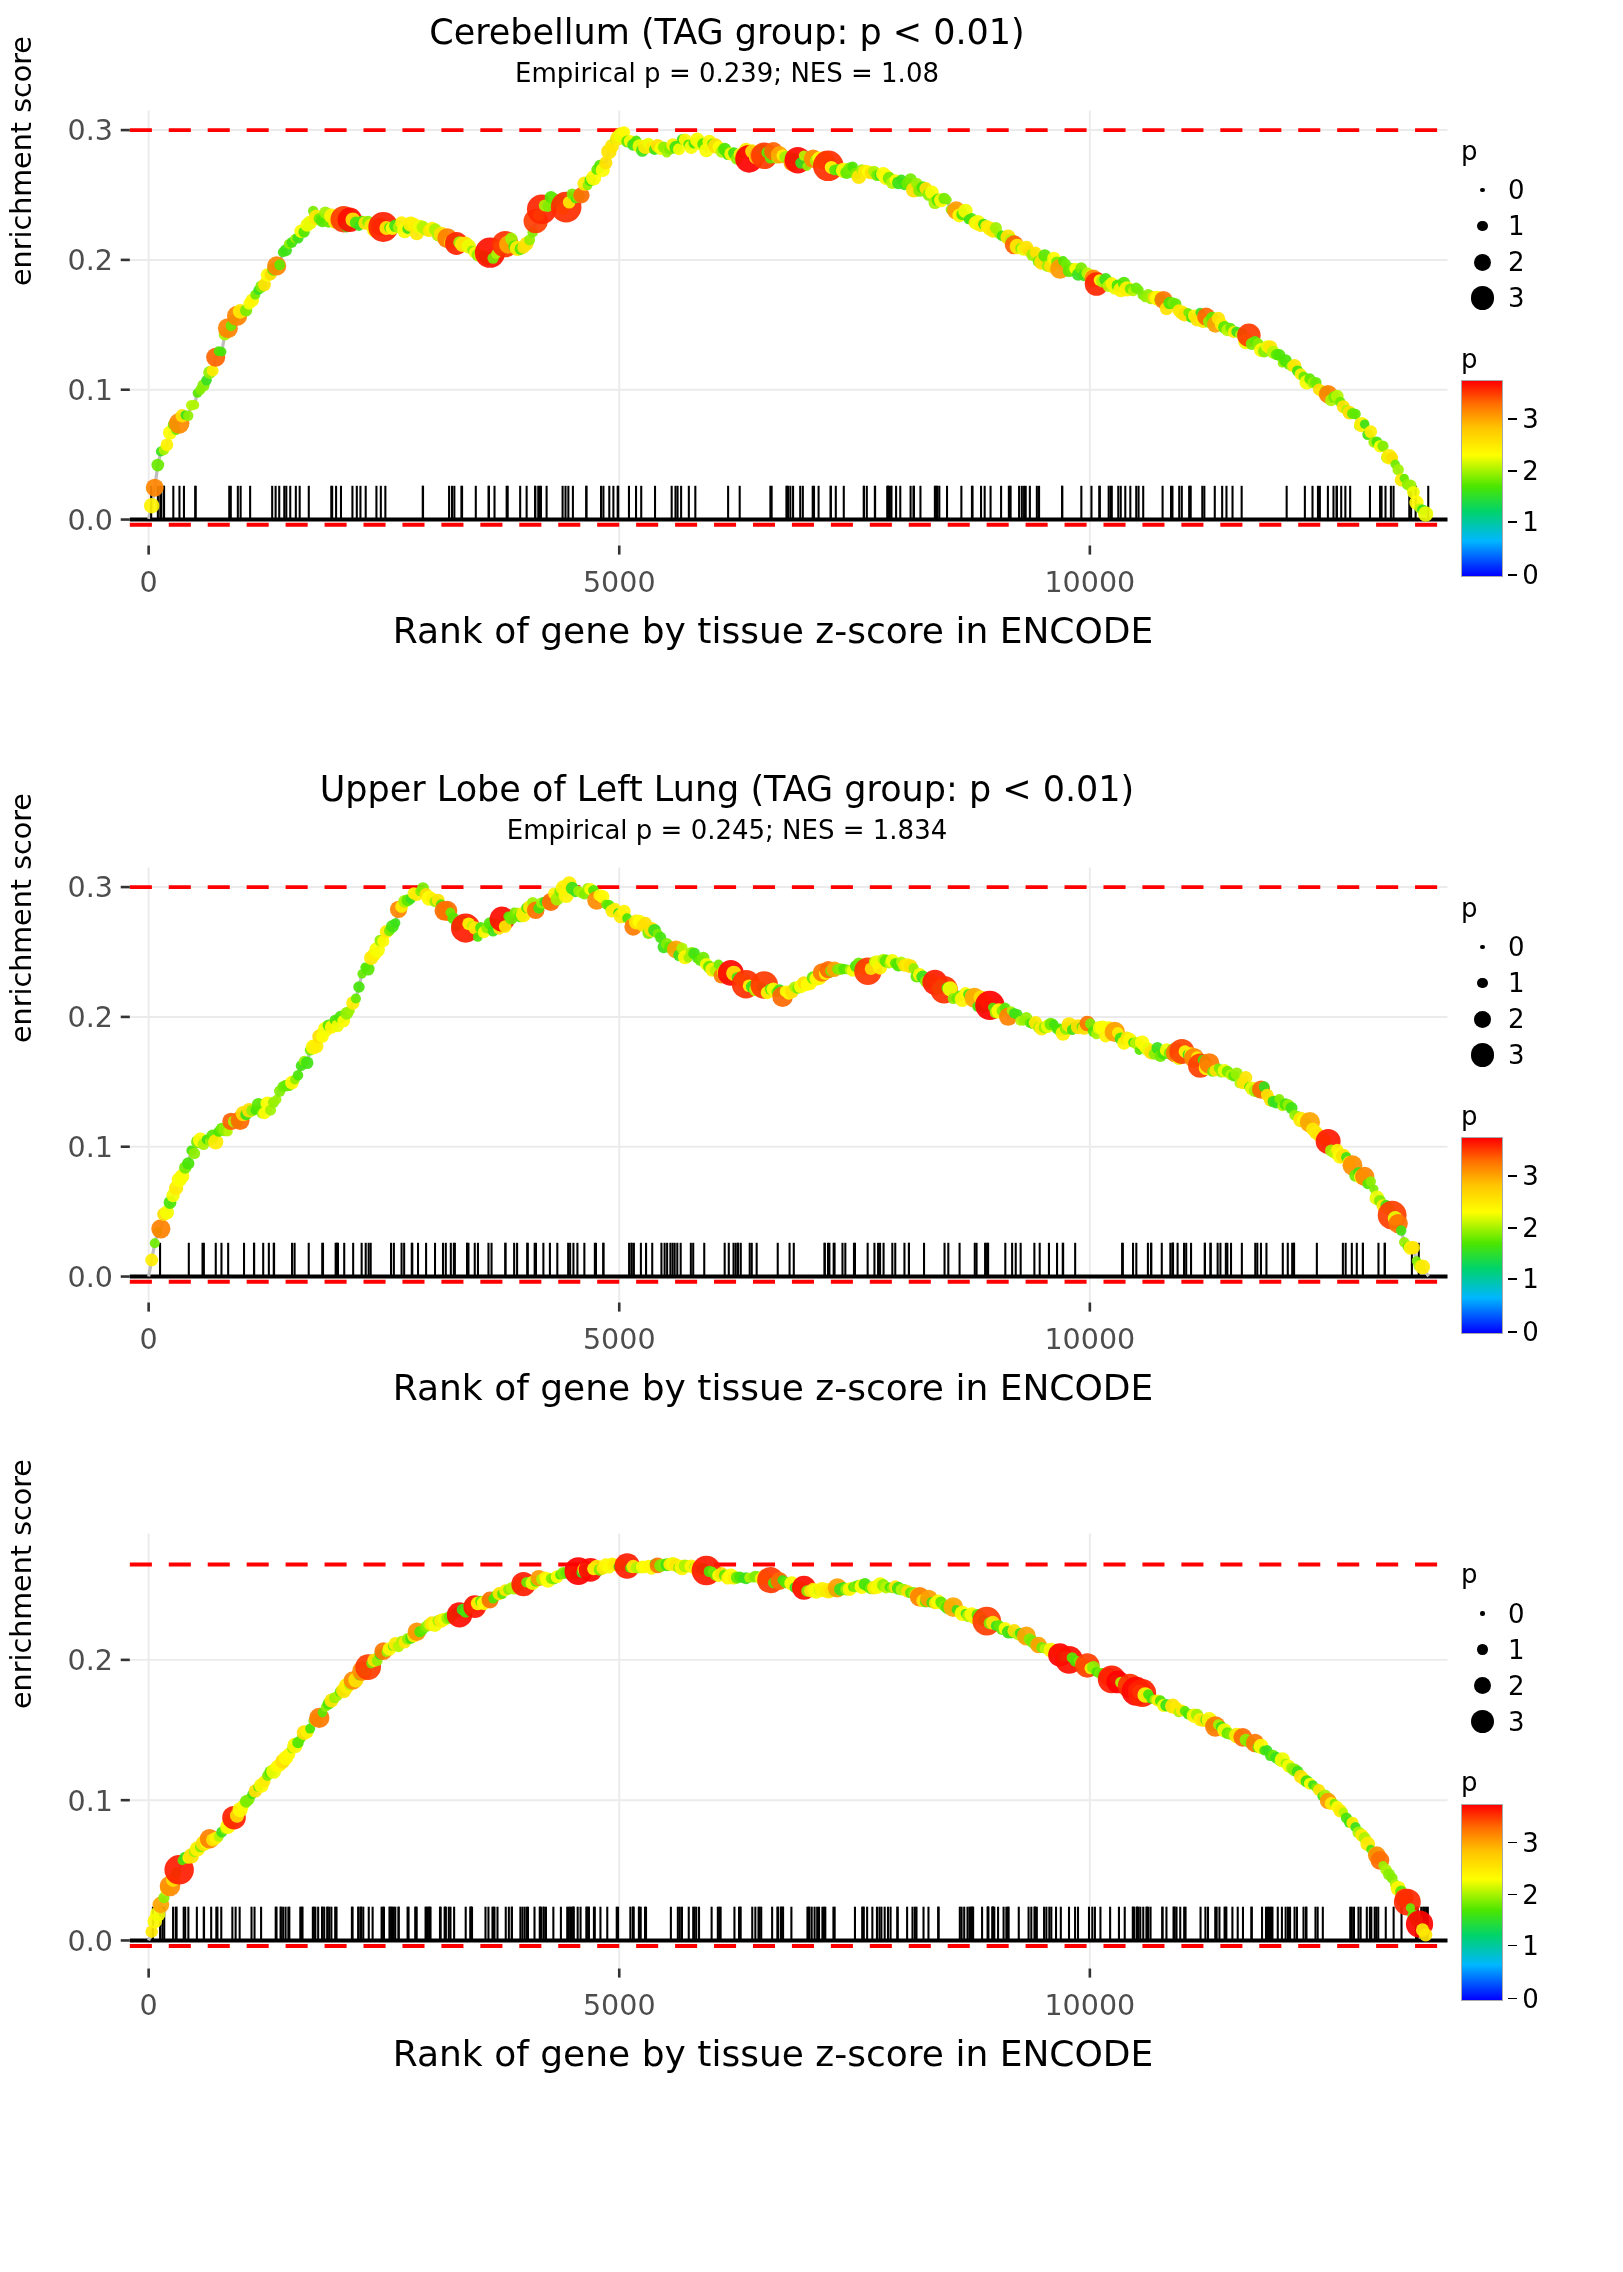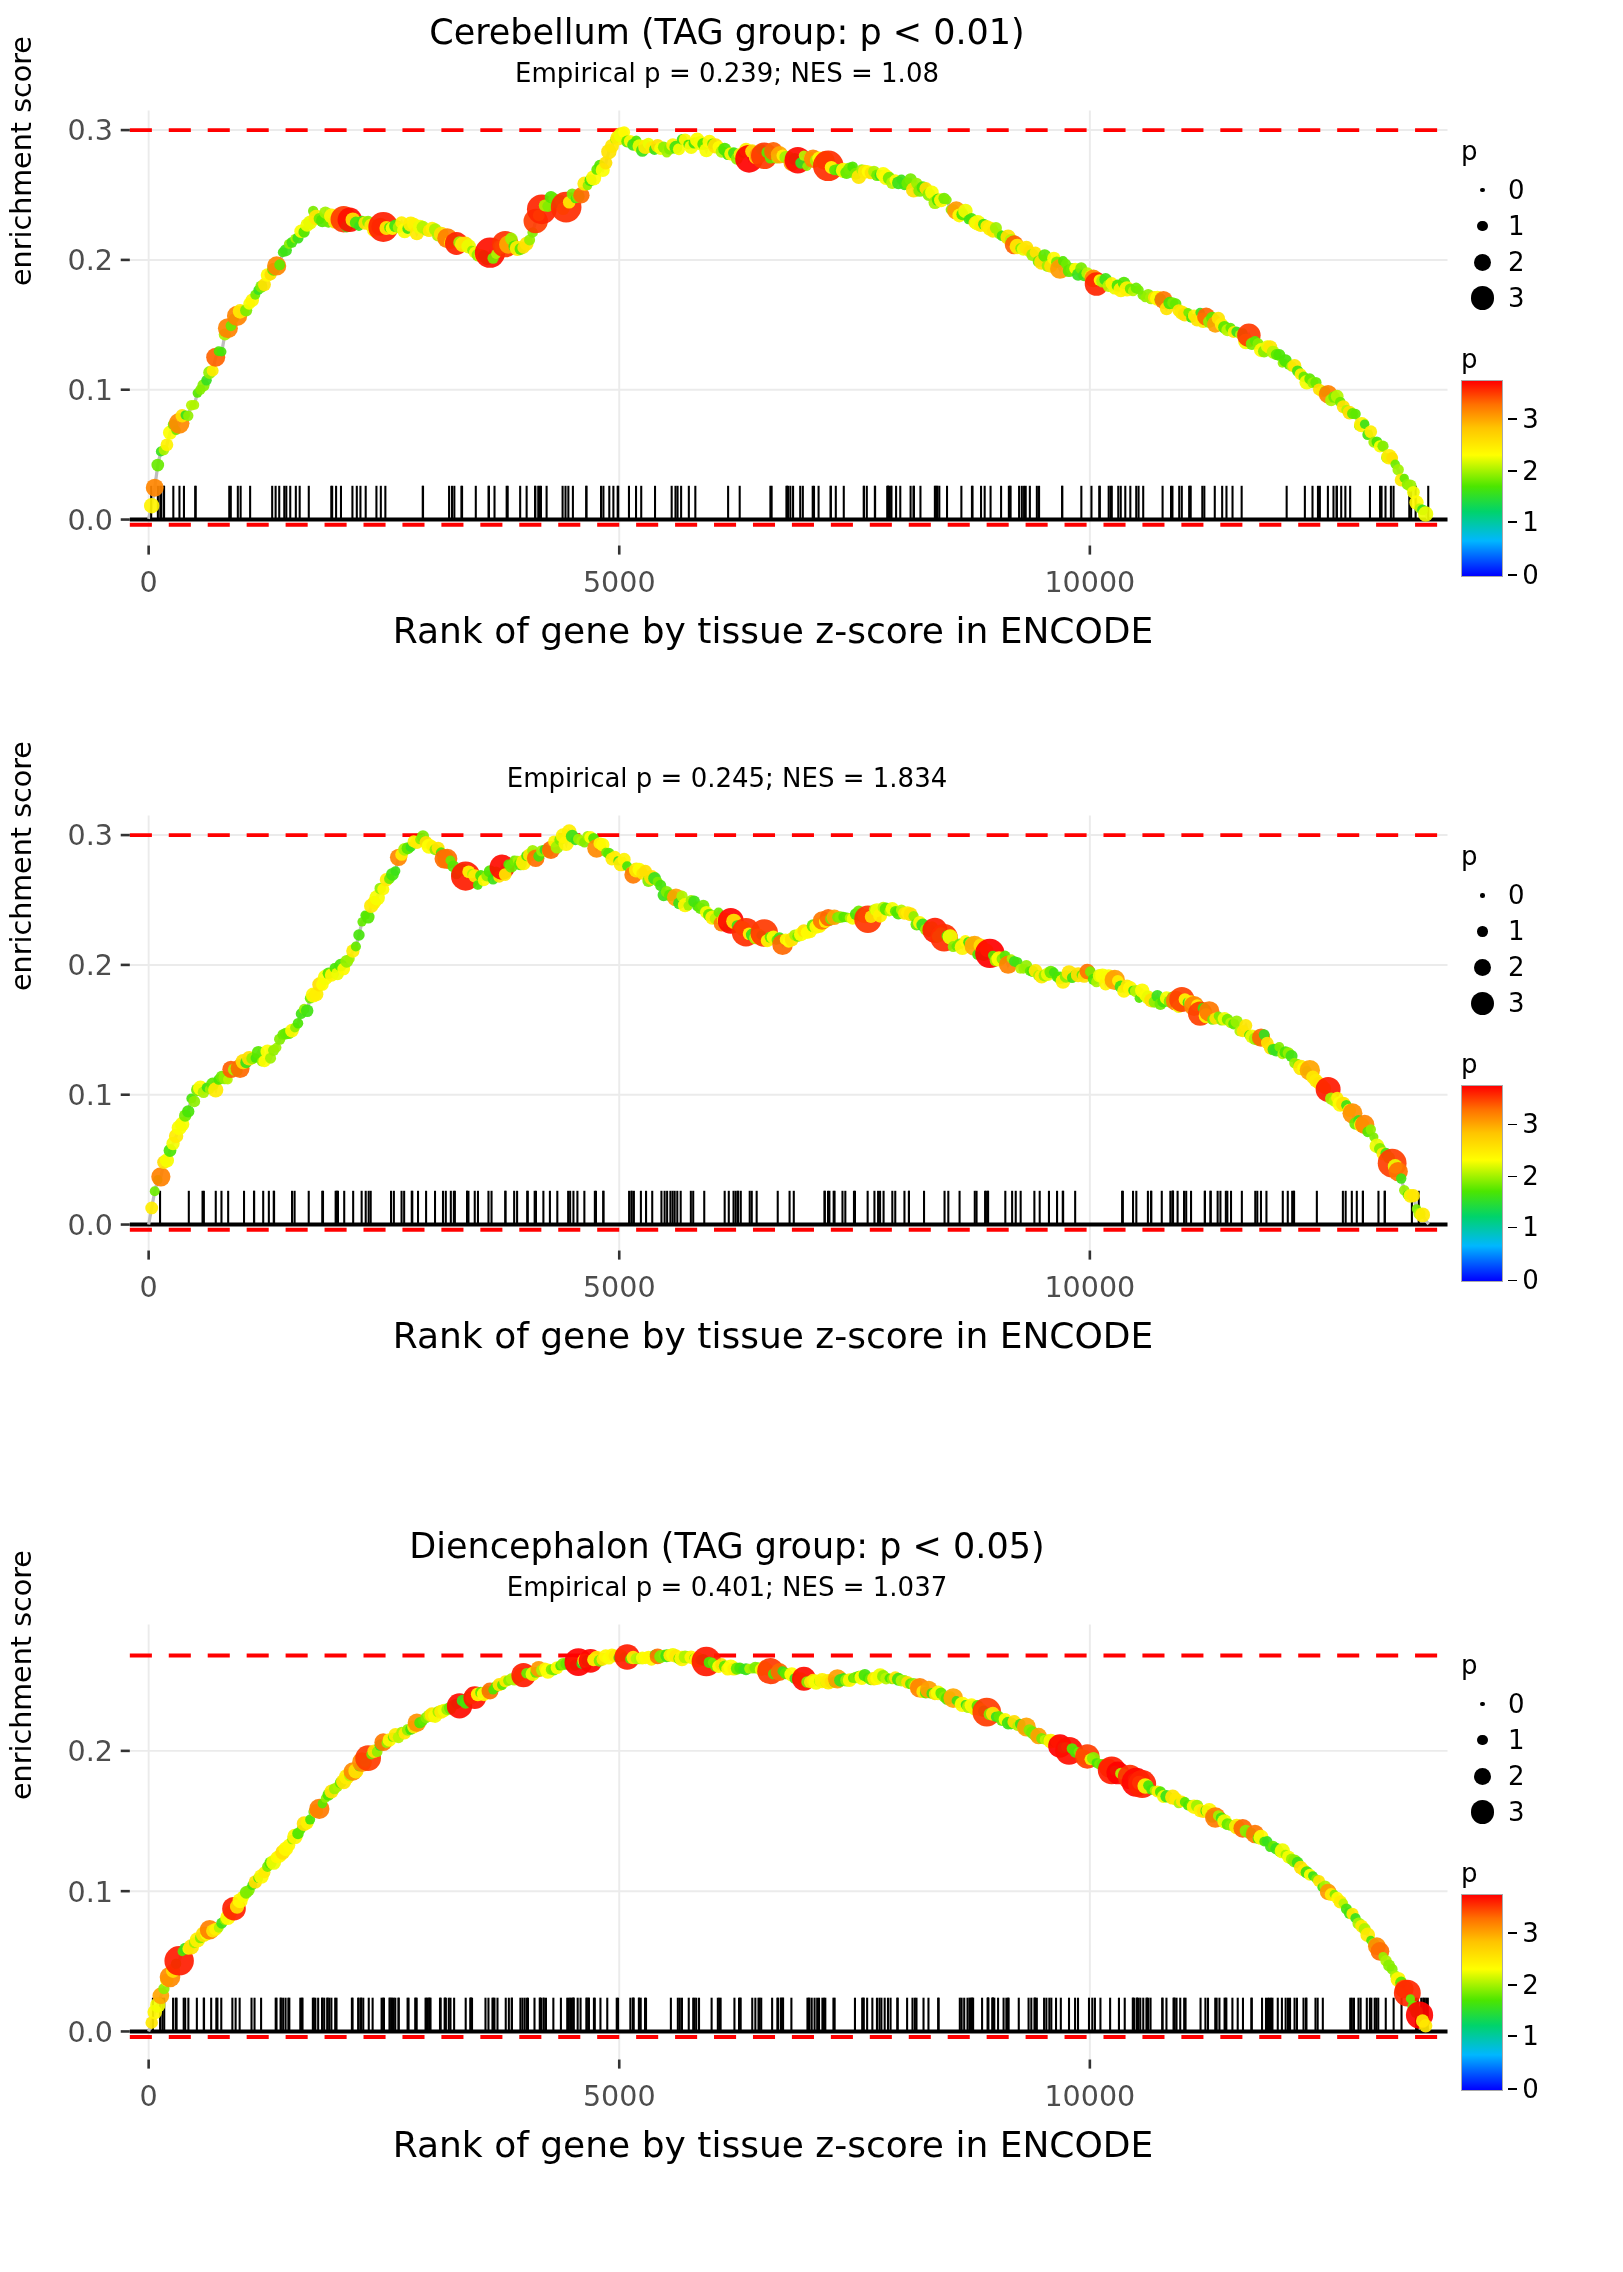--- a/index.html
+++ b/index.html
@@ -820,20 +820,21 @@
                 <span>3</span>
               </div>
           </div>
         </div>
       </div>
     </div>
   </div>
 
   <div class="panel">
     <div class="titles">
+      <div class="panel-title">Upper Lobe of Left Lung (TAG group: p &lt; 0.01)</div>
       <div class="panel-subtitle">Empirical p = 0.245; NES = 1.834</div>
     </div>
     <div class="plot-area-wrap">
       <div class="ylab">enrichment score</div>
       <svg id="svg-1" width="1454" height="565" viewBox="0 0 2240 870">
           <rect x="200" y="30" width="2030" height="670" fill="#ffffff"></rect>
           <line x1="200" y1="660" x2="2230" y2="660" stroke="#ebebeb" stroke-width="3"></line>
           <line x1="200" y1="460" x2="2230" y2="460" stroke="#ebebeb" stroke-width="3"></line>
           <line x1="200" y1="260" x2="2230" y2="260" stroke="#ebebeb" stroke-width="3"></line>
           <line x1="200" y1="60" x2="2230" y2="60" stroke="#ebebeb" stroke-width="3"></line>
@@ -1518,24 +1519,20 @@
                 <span class="cbar-tickline"></span>
                 <span>3</span>
               </div>
           </div>
         </div>
       </div>
     </div>
   </div>
 
   <div class="panel">
-    <div class="titles">
-      <div class="panel-title">Diencephalon (TAG group: p &lt; 0.05)</div>
-      <div class="panel-subtitle">Empirical p = 0.401; NES = 1.037</div>
-    </div>
     <div class="plot-area-wrap">
       <div class="ylab">enrichment score</div>
       <svg id="svg-2" width="1454" height="565" viewBox="0 0 2240 870">
           <rect x="200" y="30" width="2030" height="670" fill="#ffffff"></rect>
           <line x1="200" y1="656.7741935483871" x2="2230" y2="656.7741935483871" stroke="#ebebeb" stroke-width="3"></line>
           <line x1="200" y1="440.64516129032256" x2="2230" y2="440.64516129032256" stroke="#ebebeb" stroke-width="3"></line>
           <line x1="200" y1="224.51612903225805" x2="2230" y2="224.51612903225805" stroke="#ebebeb" stroke-width="3"></line>
           <line x1="229" y1="30" x2="229" y2="700" stroke="#ebebeb" stroke-width="3"></line>
           <line x1="954" y1="30" x2="954" y2="700" stroke="#ebebeb" stroke-width="3"></line>
           <line x1="1679" y1="30" x2="1679" y2="700" stroke="#ebebeb" stroke-width="3"></line>

